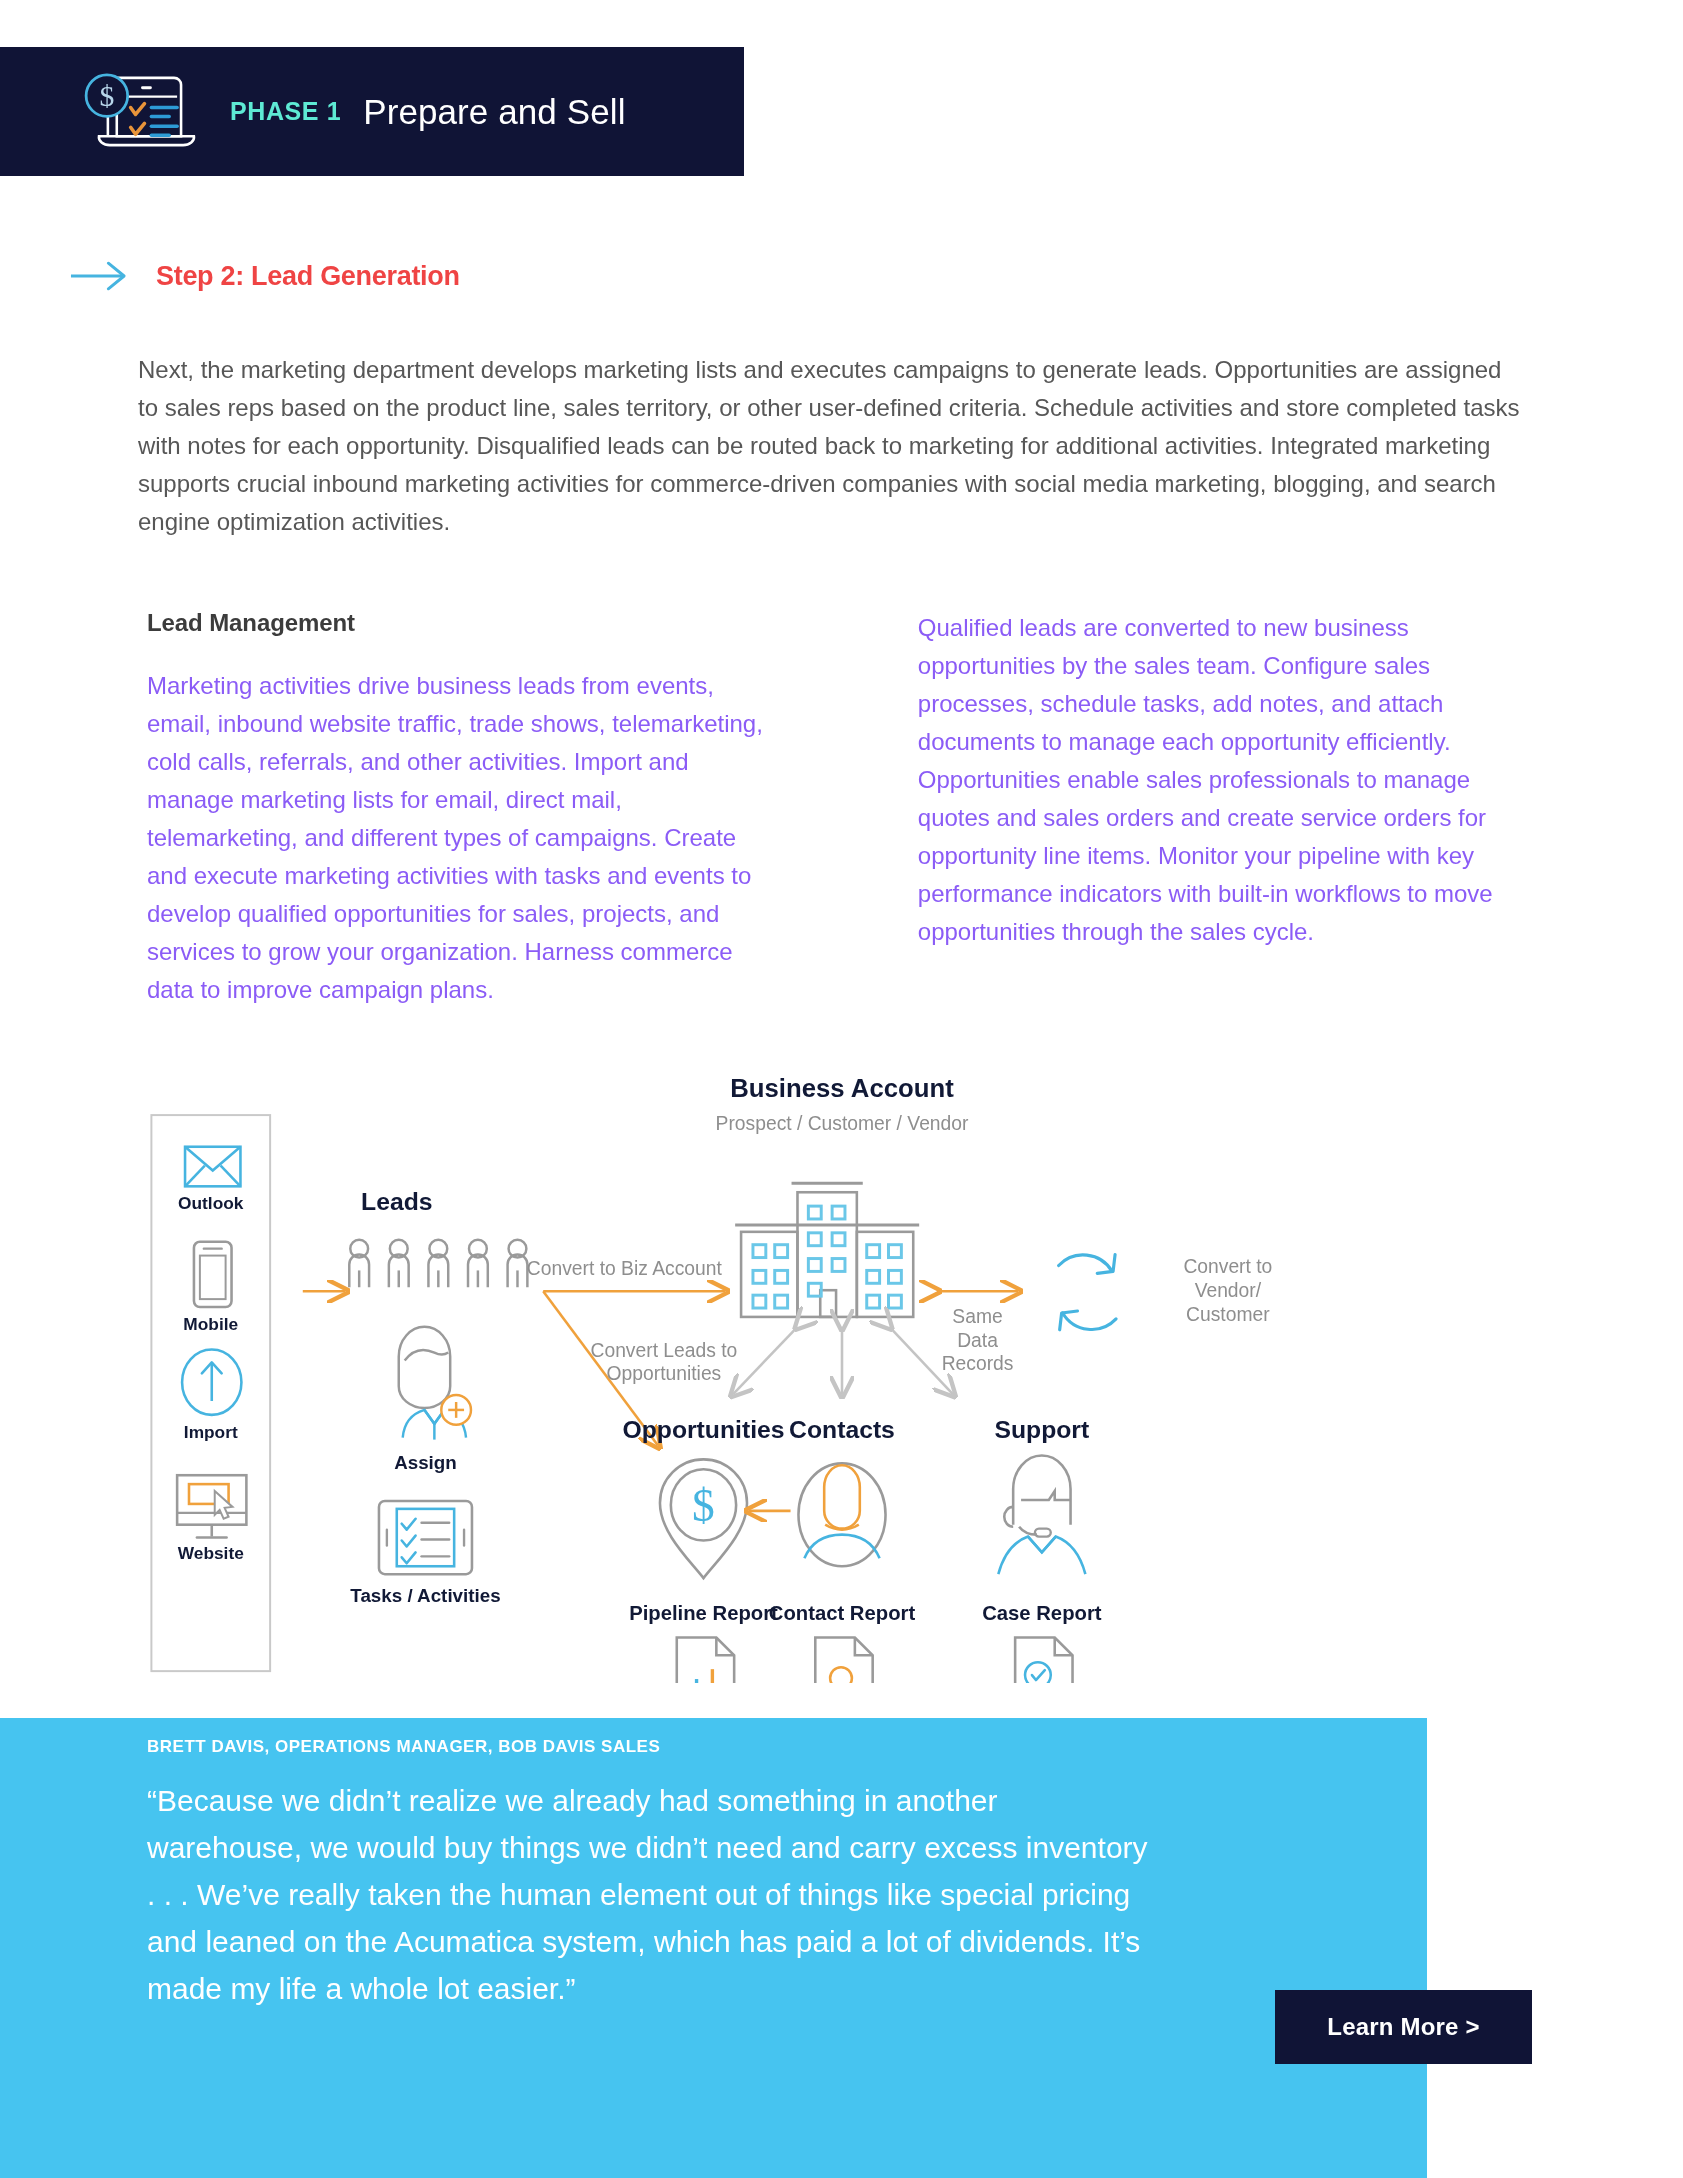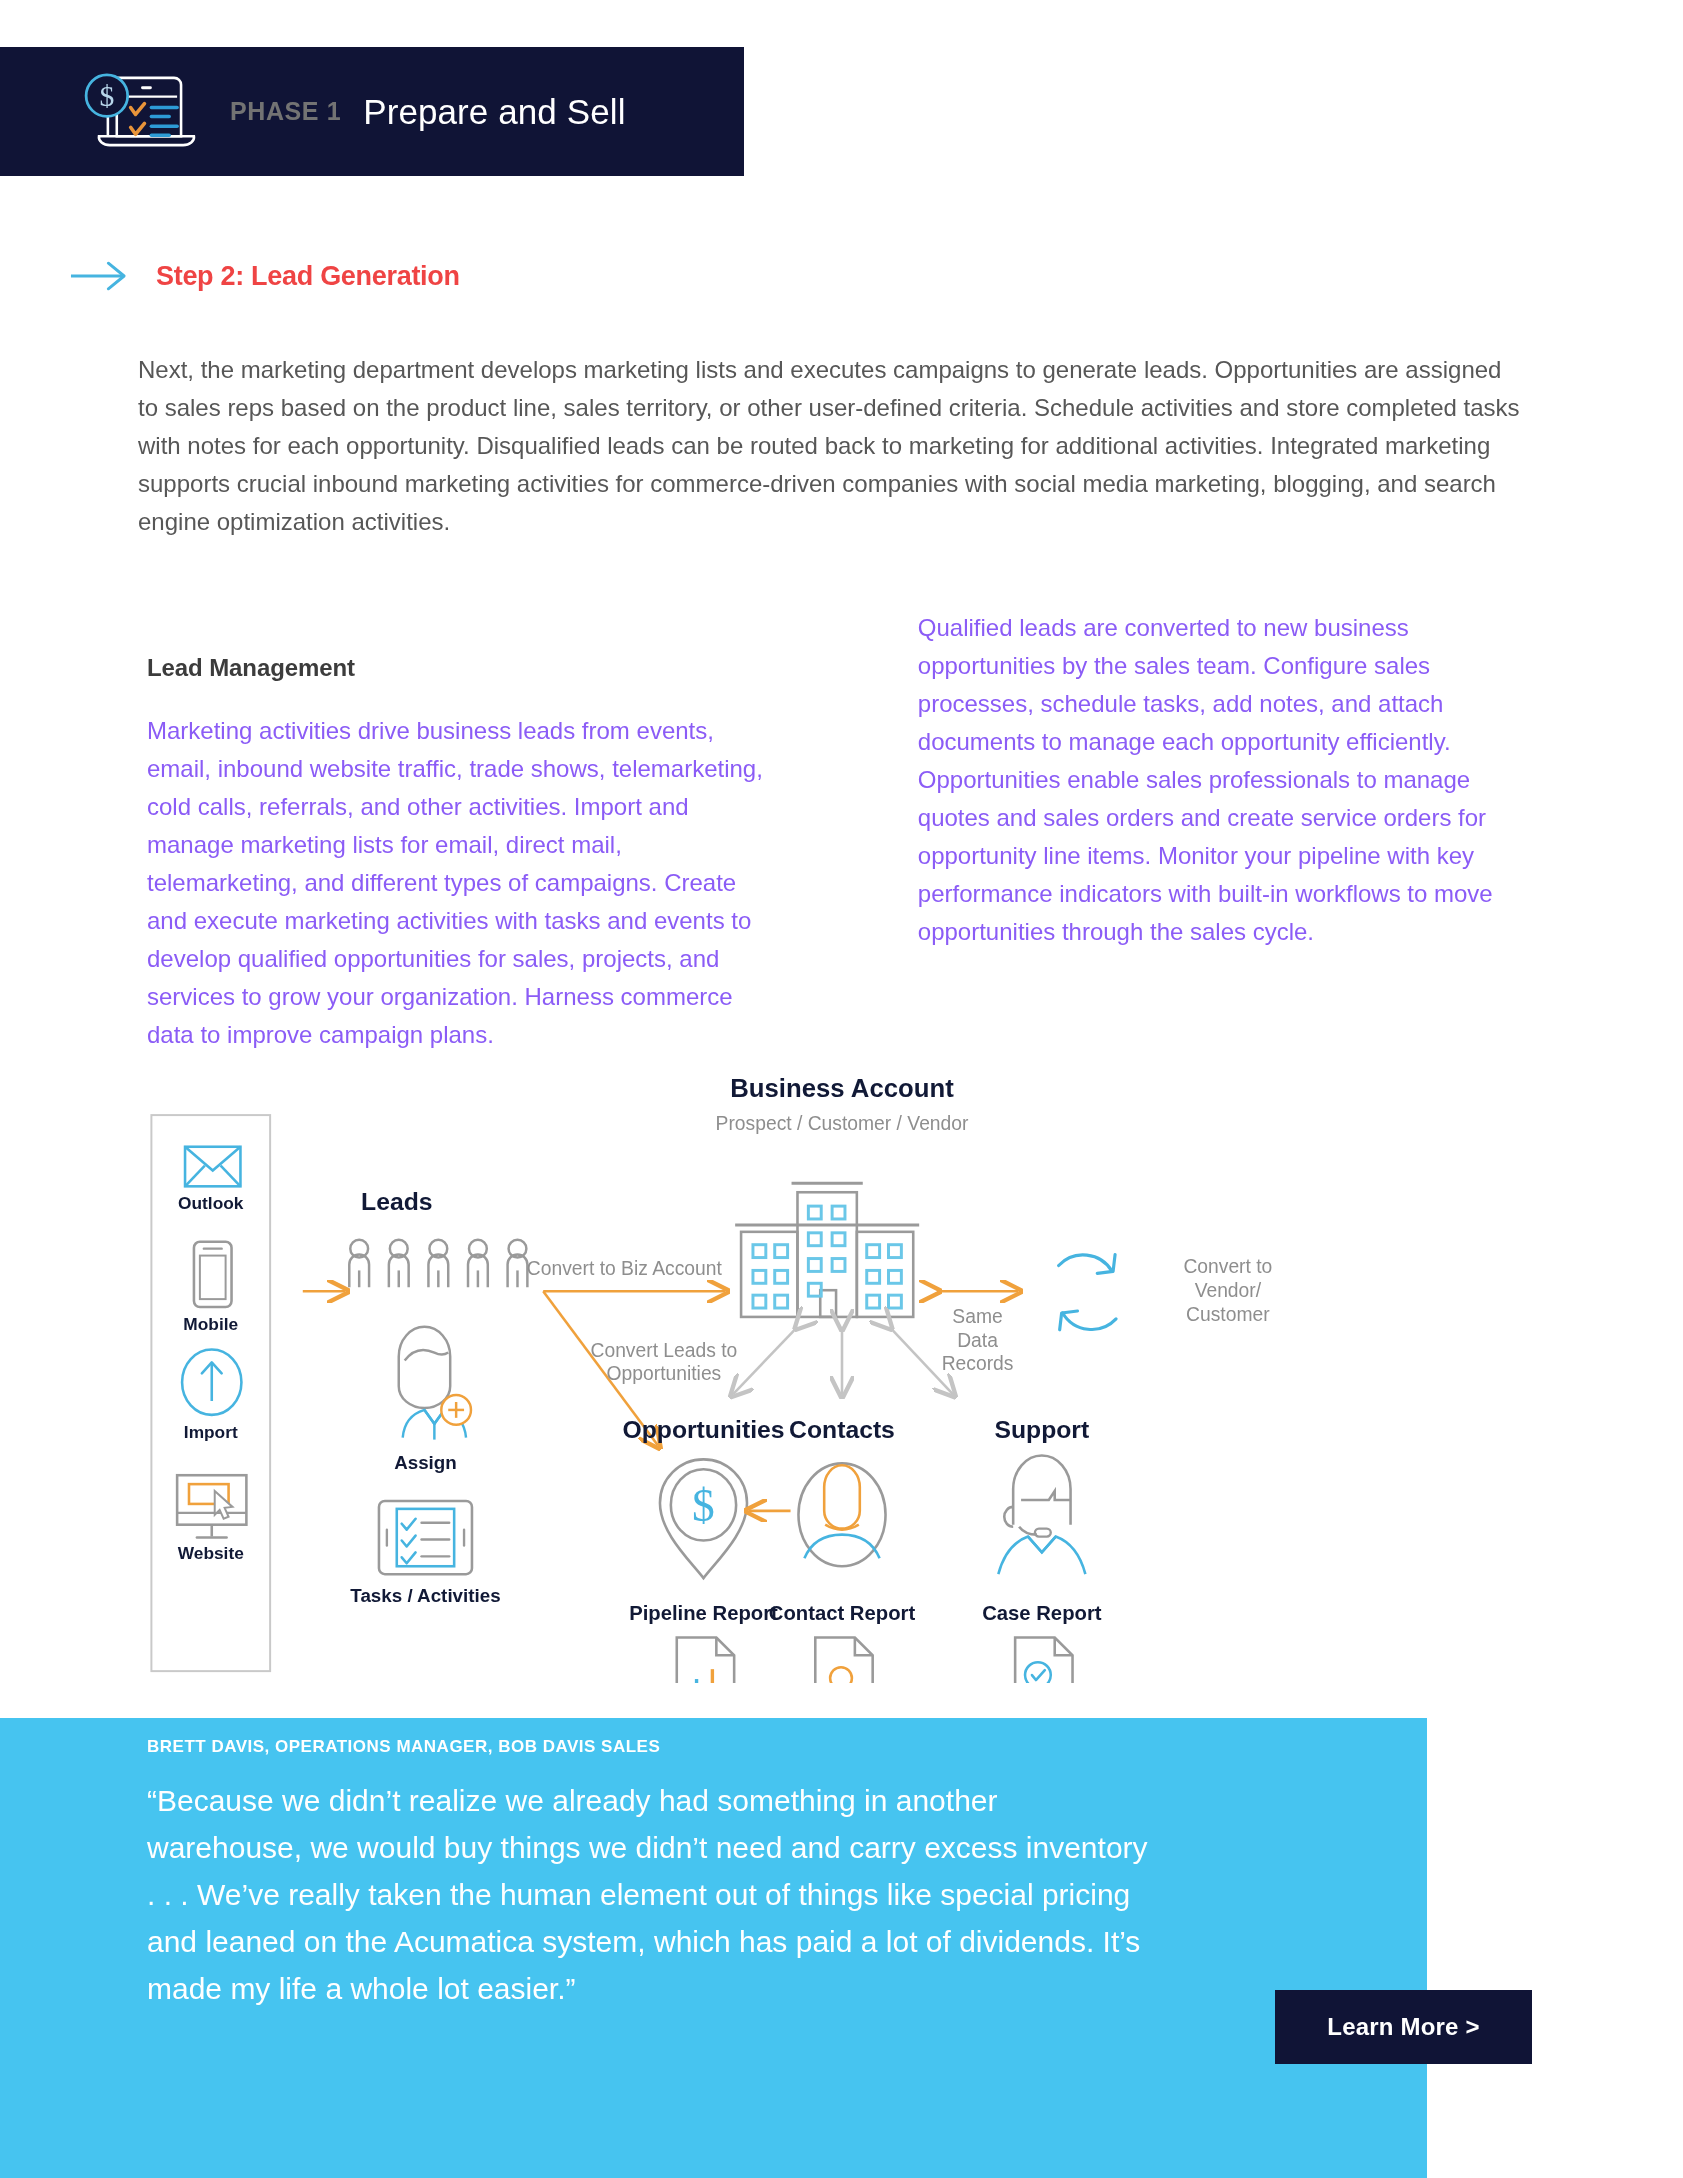--- a/index.html
+++ b/index.html
@@ -31,21 +31,21 @@
     align-items: center;
     padding-left: 77px;
   }
   .phase-icon {
     width: 129px;
     height: 91px;
     flex: 0 0 auto;
     margin-right: 24px;
   }
   .phase-label {
-    color: #737373;
+    color: #5eead4;
     font-size: 25px;
     font-weight: 700;
     letter-spacing: 0.6px;
   }
   .phase-title {
     color: #ffffff;
     font-size: 35px;
     font-weight: 400;
     margin-left: 22px;
     letter-spacing: 0.1px;
@@ -90,21 +90,20 @@
     gap: 147px;
   }
   .col { width: 653px; }
   .col.right { width: 644px; }
   .col-head {
     font-size: 24px;
     font-weight: 700;
     color: #3c3c3c;
     margin-bottom: 30px;
     letter-spacing: -0.1px;
-    margin-top: 45px;
   }
   .col-body {
     font-size: 24px;
     line-height: 38px;
     color: #8b5cf6;
     font-weight: 300;
   }
 
   
   .diagram {

